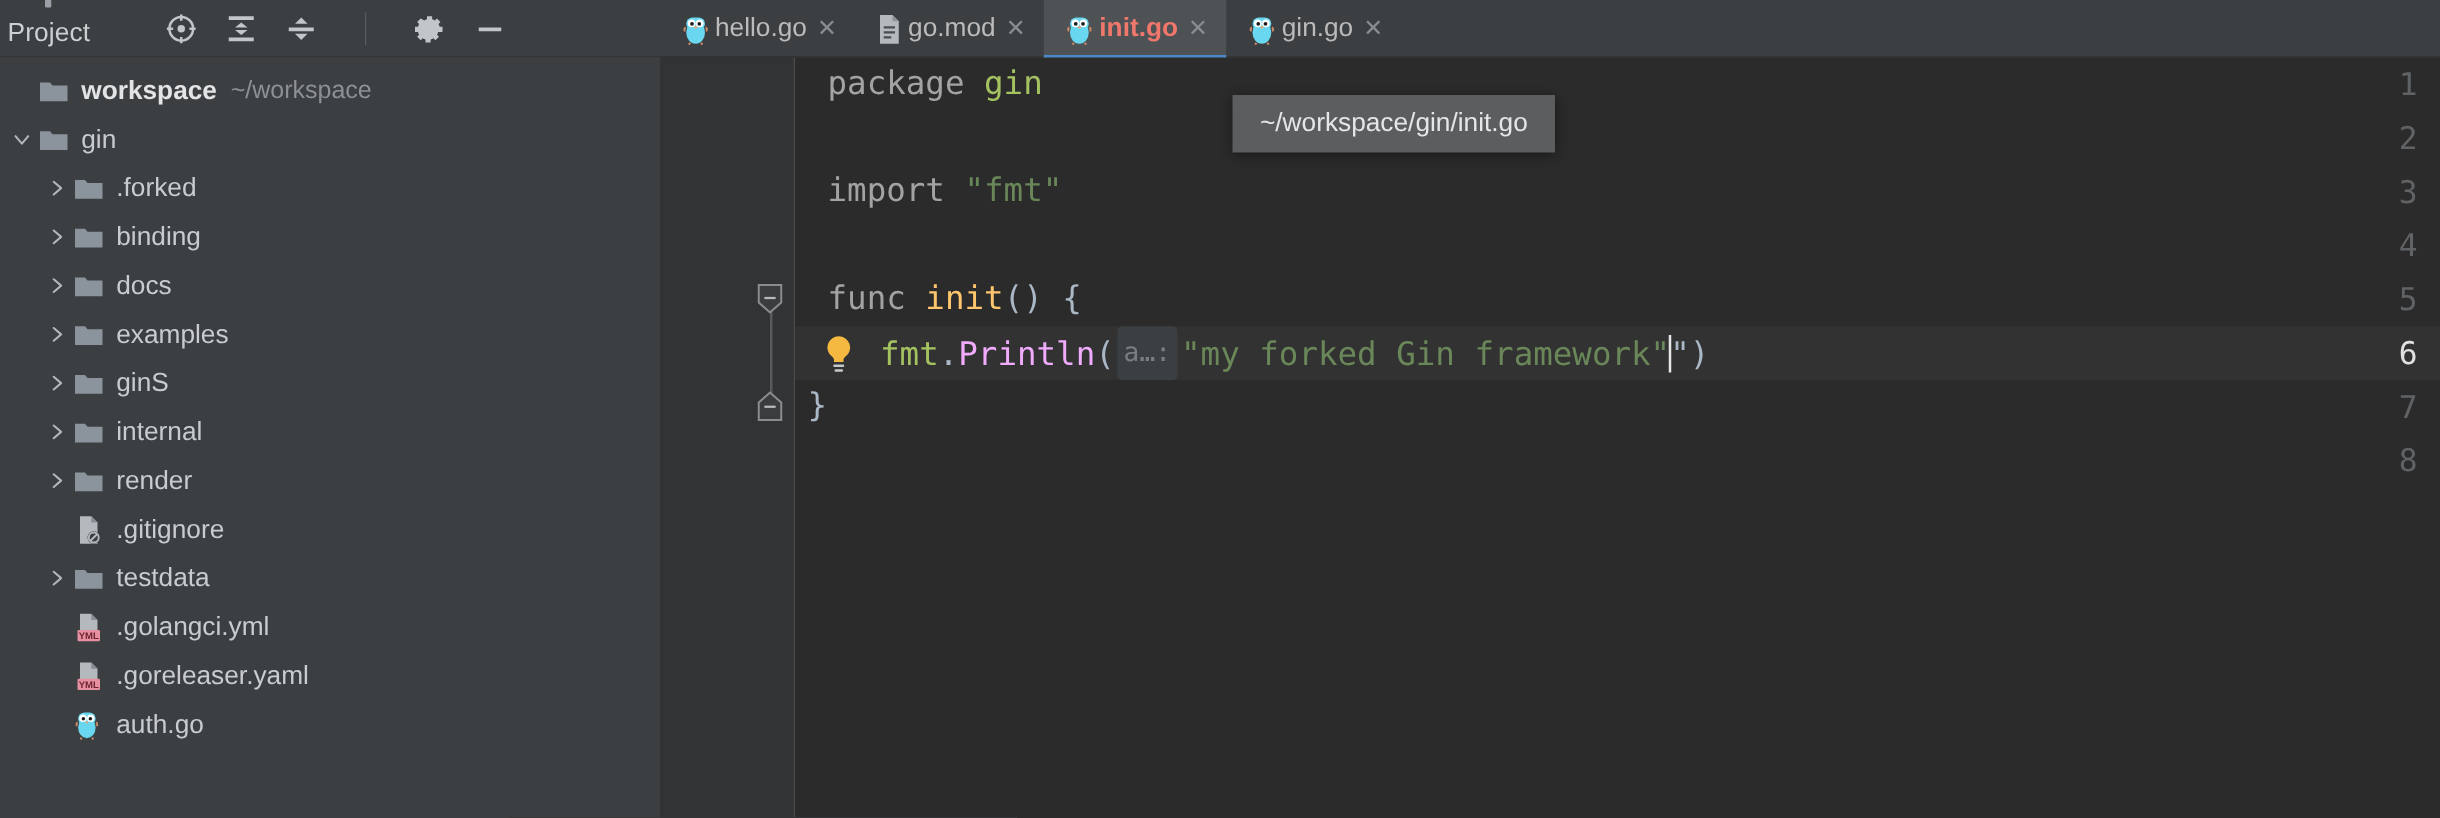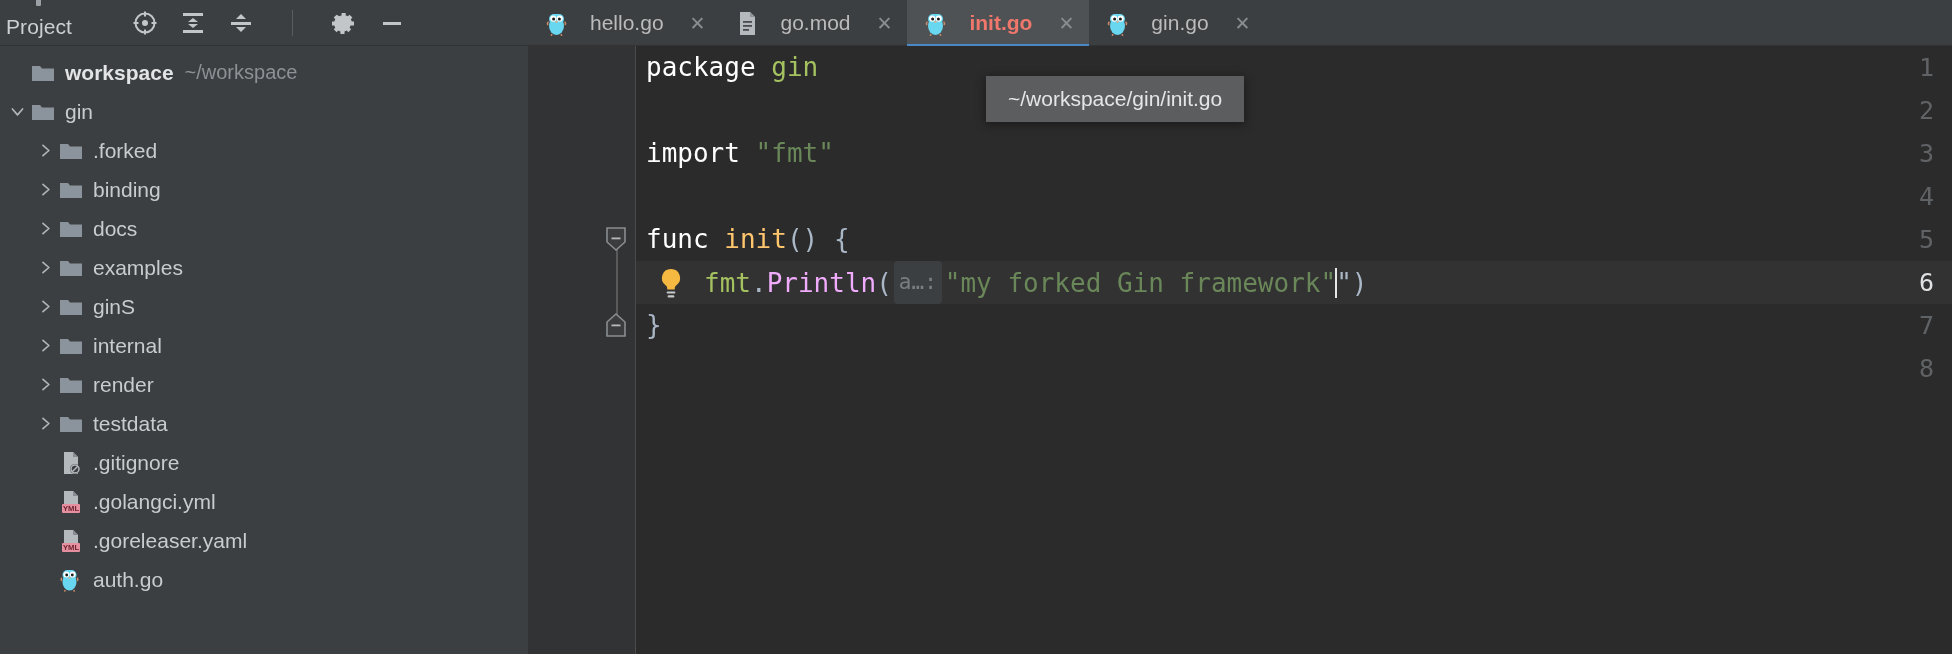--- a/index.html
+++ b/index.html
@@ -36,21 +36,21 @@
   .tb-div { width: 1px; height: 26px; background: #5a5d5f; margin: 0 16px; }
 
   
   .tabs-bar {
     flex: 1; background: #3c3f41;
     display: flex; align-items: stretch;
     border-bottom: 1px solid #323232;
     position: relative;
   }
   .tab {
-    display: flex; align-items: center; gap: 22px;
+    display: flex; align-items: center; gap: 4px;
     padding: 0 15px 0 17px;
     cursor: default; position: relative;
     height: 46px;
   }
   .tab.active { background: #4e5254; }
   .tab.active::after {
     content: ""; position: absolute; left: 0; right: 0; bottom: -1px;
     height: 3px; background: #4a88c7;
   }
   .tab-name { font-size: 21px; color: #bbbbbb; white-space: nowrap; }
@@ -105,21 +105,21 @@
     background: #323232;
   }
   .lnum {
     position: absolute; right: 18px; width: 90px; text-align: right;
     font-family: "DejaVu Sans Mono", monospace; font-size: 25px;
     color: #606366; line-height: 43px;
   }
   .lnum.cur { color: #dfe1e3; }
 
   .codetext { position: absolute; left: 0; top: 0; padding-left: 10px; }
-  .kw      { color: #ffffff; }
+  .kw      { color: #a3a3a3; margin-left: 16px; }
   .pkgname { color: #a5c261; }
   .fnname  { color: #ffc66d; }
   .str     { color: #6a8759; }
   .plain   { color: #a9b7c6; }
   .dot     { color: #a9b7c6; }
   .method  { color: #f0abfc; }
   .paren   { color: #a9b7c6; }
 
   .hintchip {
     display: inline-block; background: #3b3f41; color: #7a7e80;
@@ -403,45 +403,45 @@
         </span>
         <span class="ic">
           <svg viewBox="0 0 26 26" width="26" height="26">
               <path d="M2 6h8l2 2.4h12V21H2z" fill="#8b949c"></path>
             </svg>
         </span>
         <span class="tname">render</span>
       </div>
 
       <div class="trow" style="padding-left:32px">
-        <span class="arrow">
-          <svg viewBox="0 0 20 20" width="17" height="17">
-              <path d="M7 4l7 6-7 6" fill="none" stroke="#b3b7ba" stroke-width="1.9" stroke-linecap="round" stroke-linejoin="round"></path>
-            </svg>
-        </span>
-        <span class="ic">
-          <svg viewBox="0 0 26 26" width="26" height="26">
-              <path d="M2 6h8l2 2.4h12V21H2z" fill="#8b949c"></path>
-            </svg>
-        </span>
-        <span class="tname">testdata</span>
-      </div>
-
-      <div class="trow" style="padding-left:32px">
         <span class="arrow blank"></span>
         <span class="ic">
           <svg viewBox="0 0 26 26" width="26" height="26">
             <path d="M6 2h9l5 5v17H6z" fill="#b4b9bd"></path>
             <path d="M15 2l5 5h-5z" fill="#878d92"></path>
             <circle cx="17" cy="19" r="5" fill="#3c3f41"></circle>
             <circle cx="17" cy="19" r="4" fill="none" stroke="#b4b9bd" stroke-width="1.5"></circle>
             <path d="M14.2 21.8l5.6-5.6" stroke="#b4b9bd" stroke-width="1.5"></path>
           </svg>
         </span>
         <span class="tname">.gitignore</span>
+      </div>
+
+      <div class="trow" style="padding-left:32px">
+        <span class="arrow">
+          <svg viewBox="0 0 20 20" width="17" height="17">
+              <path d="M7 4l7 6-7 6" fill="none" stroke="#b3b7ba" stroke-width="1.9" stroke-linecap="round" stroke-linejoin="round"></path>
+            </svg>
+        </span>
+        <span class="ic">
+          <svg viewBox="0 0 26 26" width="26" height="26">
+              <path d="M2 6h8l2 2.4h12V21H2z" fill="#8b949c"></path>
+            </svg>
+        </span>
+        <span class="tname">testdata</span>
       </div>
 
       <div class="trow" style="padding-left:32px">
         <span class="arrow blank"></span>
         <span class="ic">
           <svg viewBox="0 0 26 26" width="26" height="26">
             <path d="M6 2h9l5 5v10H6z" fill="#b4b9bd"></path>
             <path d="M15 2l5 5h-5z" fill="#878d92"></path>
             <rect x="4" y="15" width="18" height="9" rx="1" fill="#e58fa0"></rect>
             <text x="13" y="22.3" font-family="Liberation Sans, sans-serif" font-size="7.6" font-weight="bold" fill="#6c2330" text-anchor="middle">YML</text>

